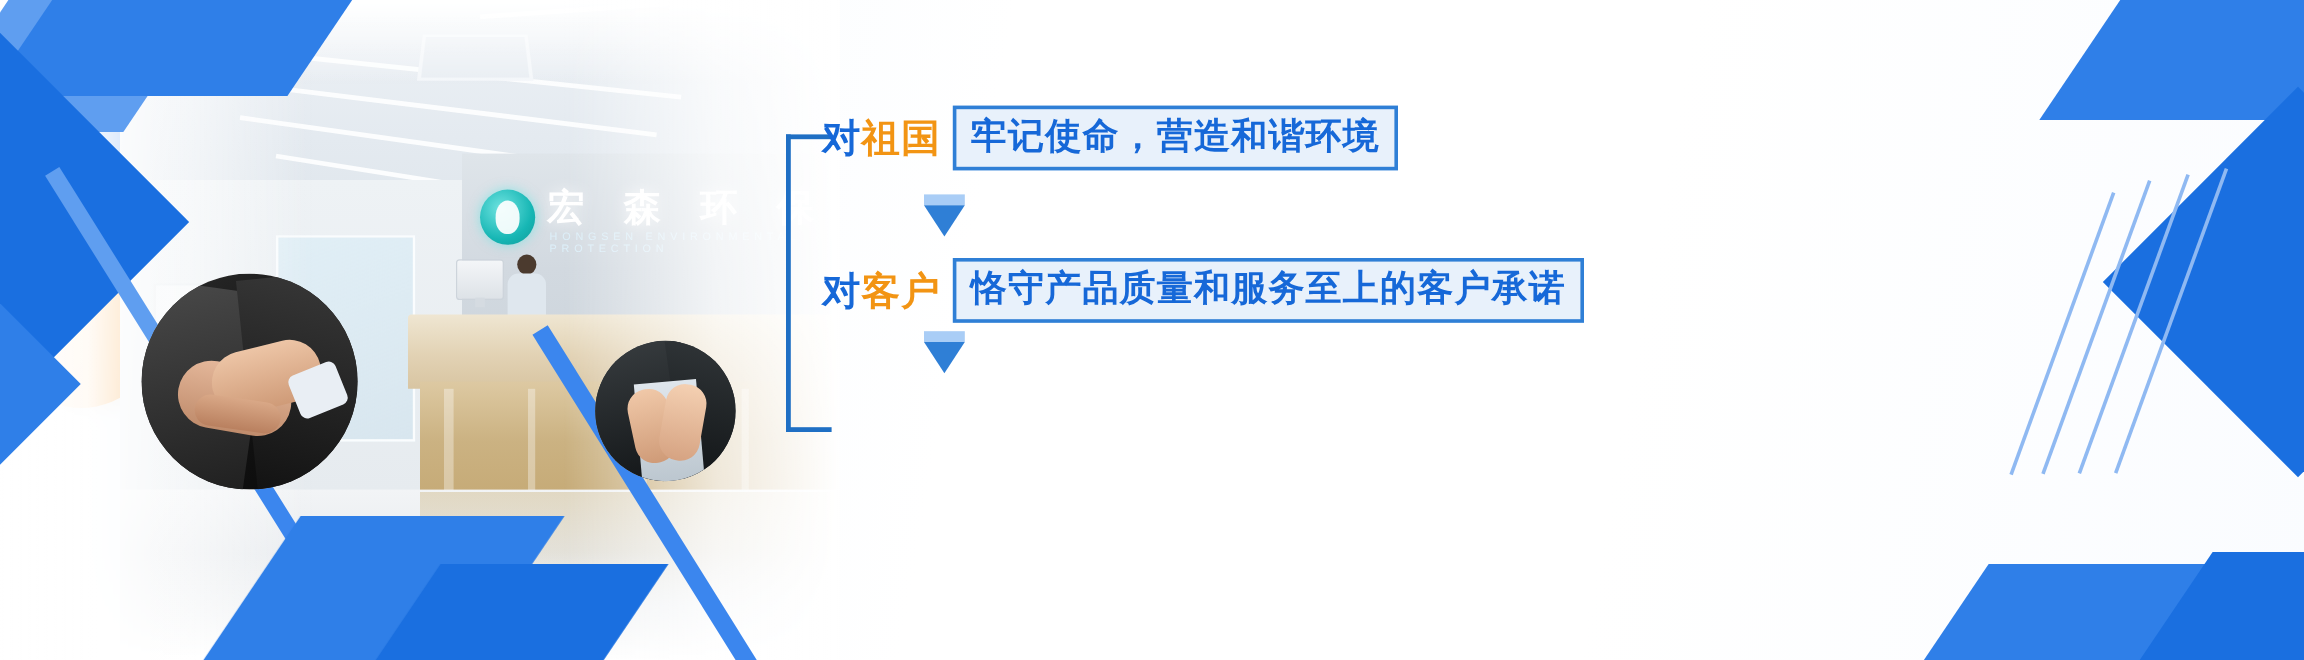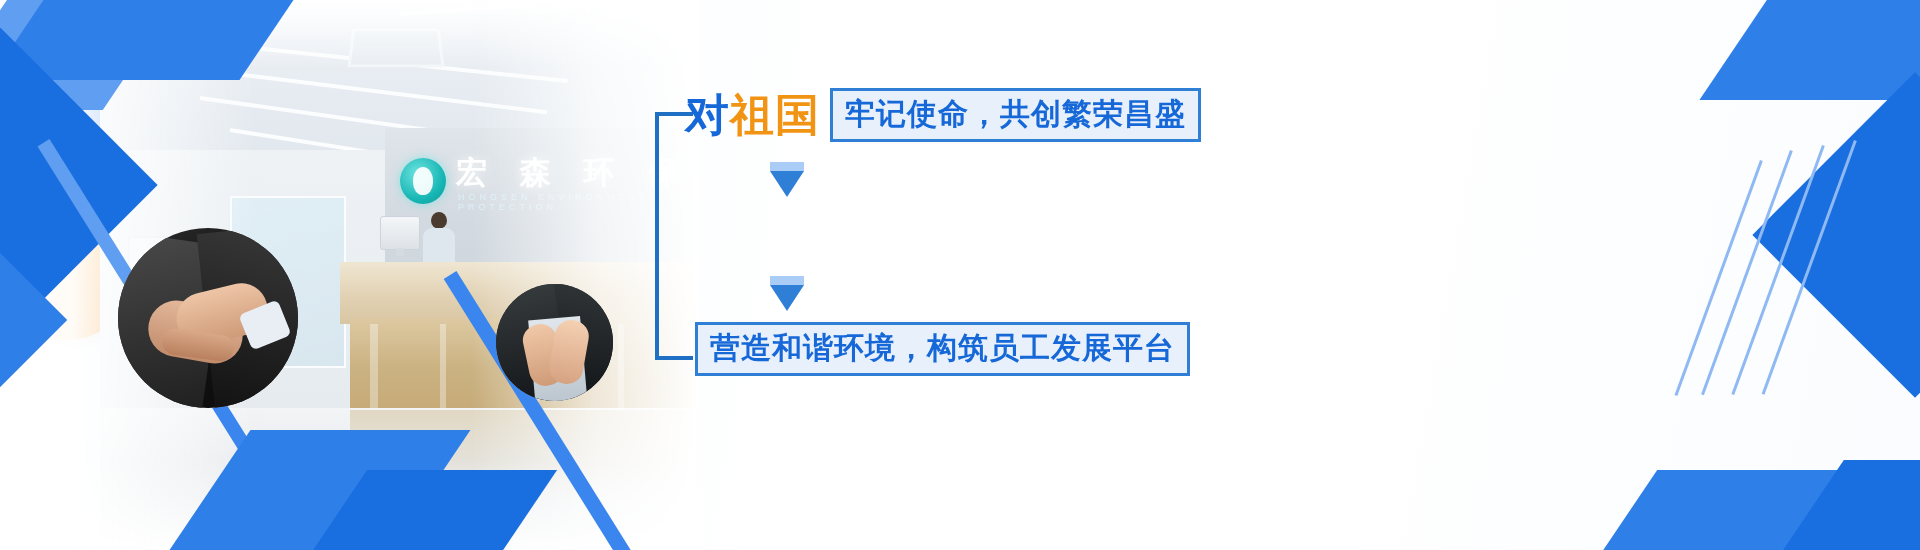--- a/index.html
+++ b/index.html
@@ -216,21 +216,21 @@
     box-sizing:border-box;
   }
   .row{
     position:absolute;left:35px;display:flex;align-items:center;
   }
   .row1{top:88px;}
   .row2{top:215px;}
   .row3{top:322px;}
   .lead{
     font-family:"DejaVu Sans","Liberation Sans",sans-serif;
-    font-size:44px;font-weight:700;letter-spacing:1px;white-space:nowrap;
+    font-size:32px;font-weight:700;letter-spacing:1px;white-space:nowrap;
     line-height:1;
     text-align:center;
   }
   .lead .c-blue{color:#1668d8;}
   .lead .c-org{color:#f29413;}
   .badge{
     margin-left:10px;
     border:3px solid #2f7fd6;
     background:#e8f1fb;
     padding:7px 12px 9px 12px;
@@ -341,32 +341,35 @@
   <div class="thinline" style="left:1790px;top:150px;height:260px;transform:rotate(20deg);"></div>
   <div class="thinline" style="left:1822px;top:145px;height:265px;transform:rotate(20deg);"></div>
   <div class="thinline" style="left:1854px;top:140px;height:270px;transform:rotate(20deg);"></div>
 
   <div class="content">
 
     <div class="bracket"></div>
 
     <div class="row row1">
       <div class="lead"><span class="c-blue">对</span><span class="c-org">祖国</span></div>
-      <div class="badge">牢记使命，共创繁荣昌盛</div>
+      <div class="badge">牢记使命，营造和谐环境</div>
     </div>
 
     <div class="arrow arrow1">
       <div class="cap"></div>
         <div class="tri"></div>
     </div>
 
+    <div class="row row2">
+      <div class="lead"><span class="c-blue">对</span><span class="c-org">客户</span></div>
+      <div class="badge">恪守产品质量和服务至上的客户承诺</div>
+    </div>
 
     <div class="arrow arrow2">
       <div class="cap"></div>
         <div class="tri"></div>
     </div>
 
     <div class="row row3">
-      <div class="badge">营造和谐环境，构筑员工发展平台</div>
     </div>
 
   </div>
 </div>
 
 </body></html>

